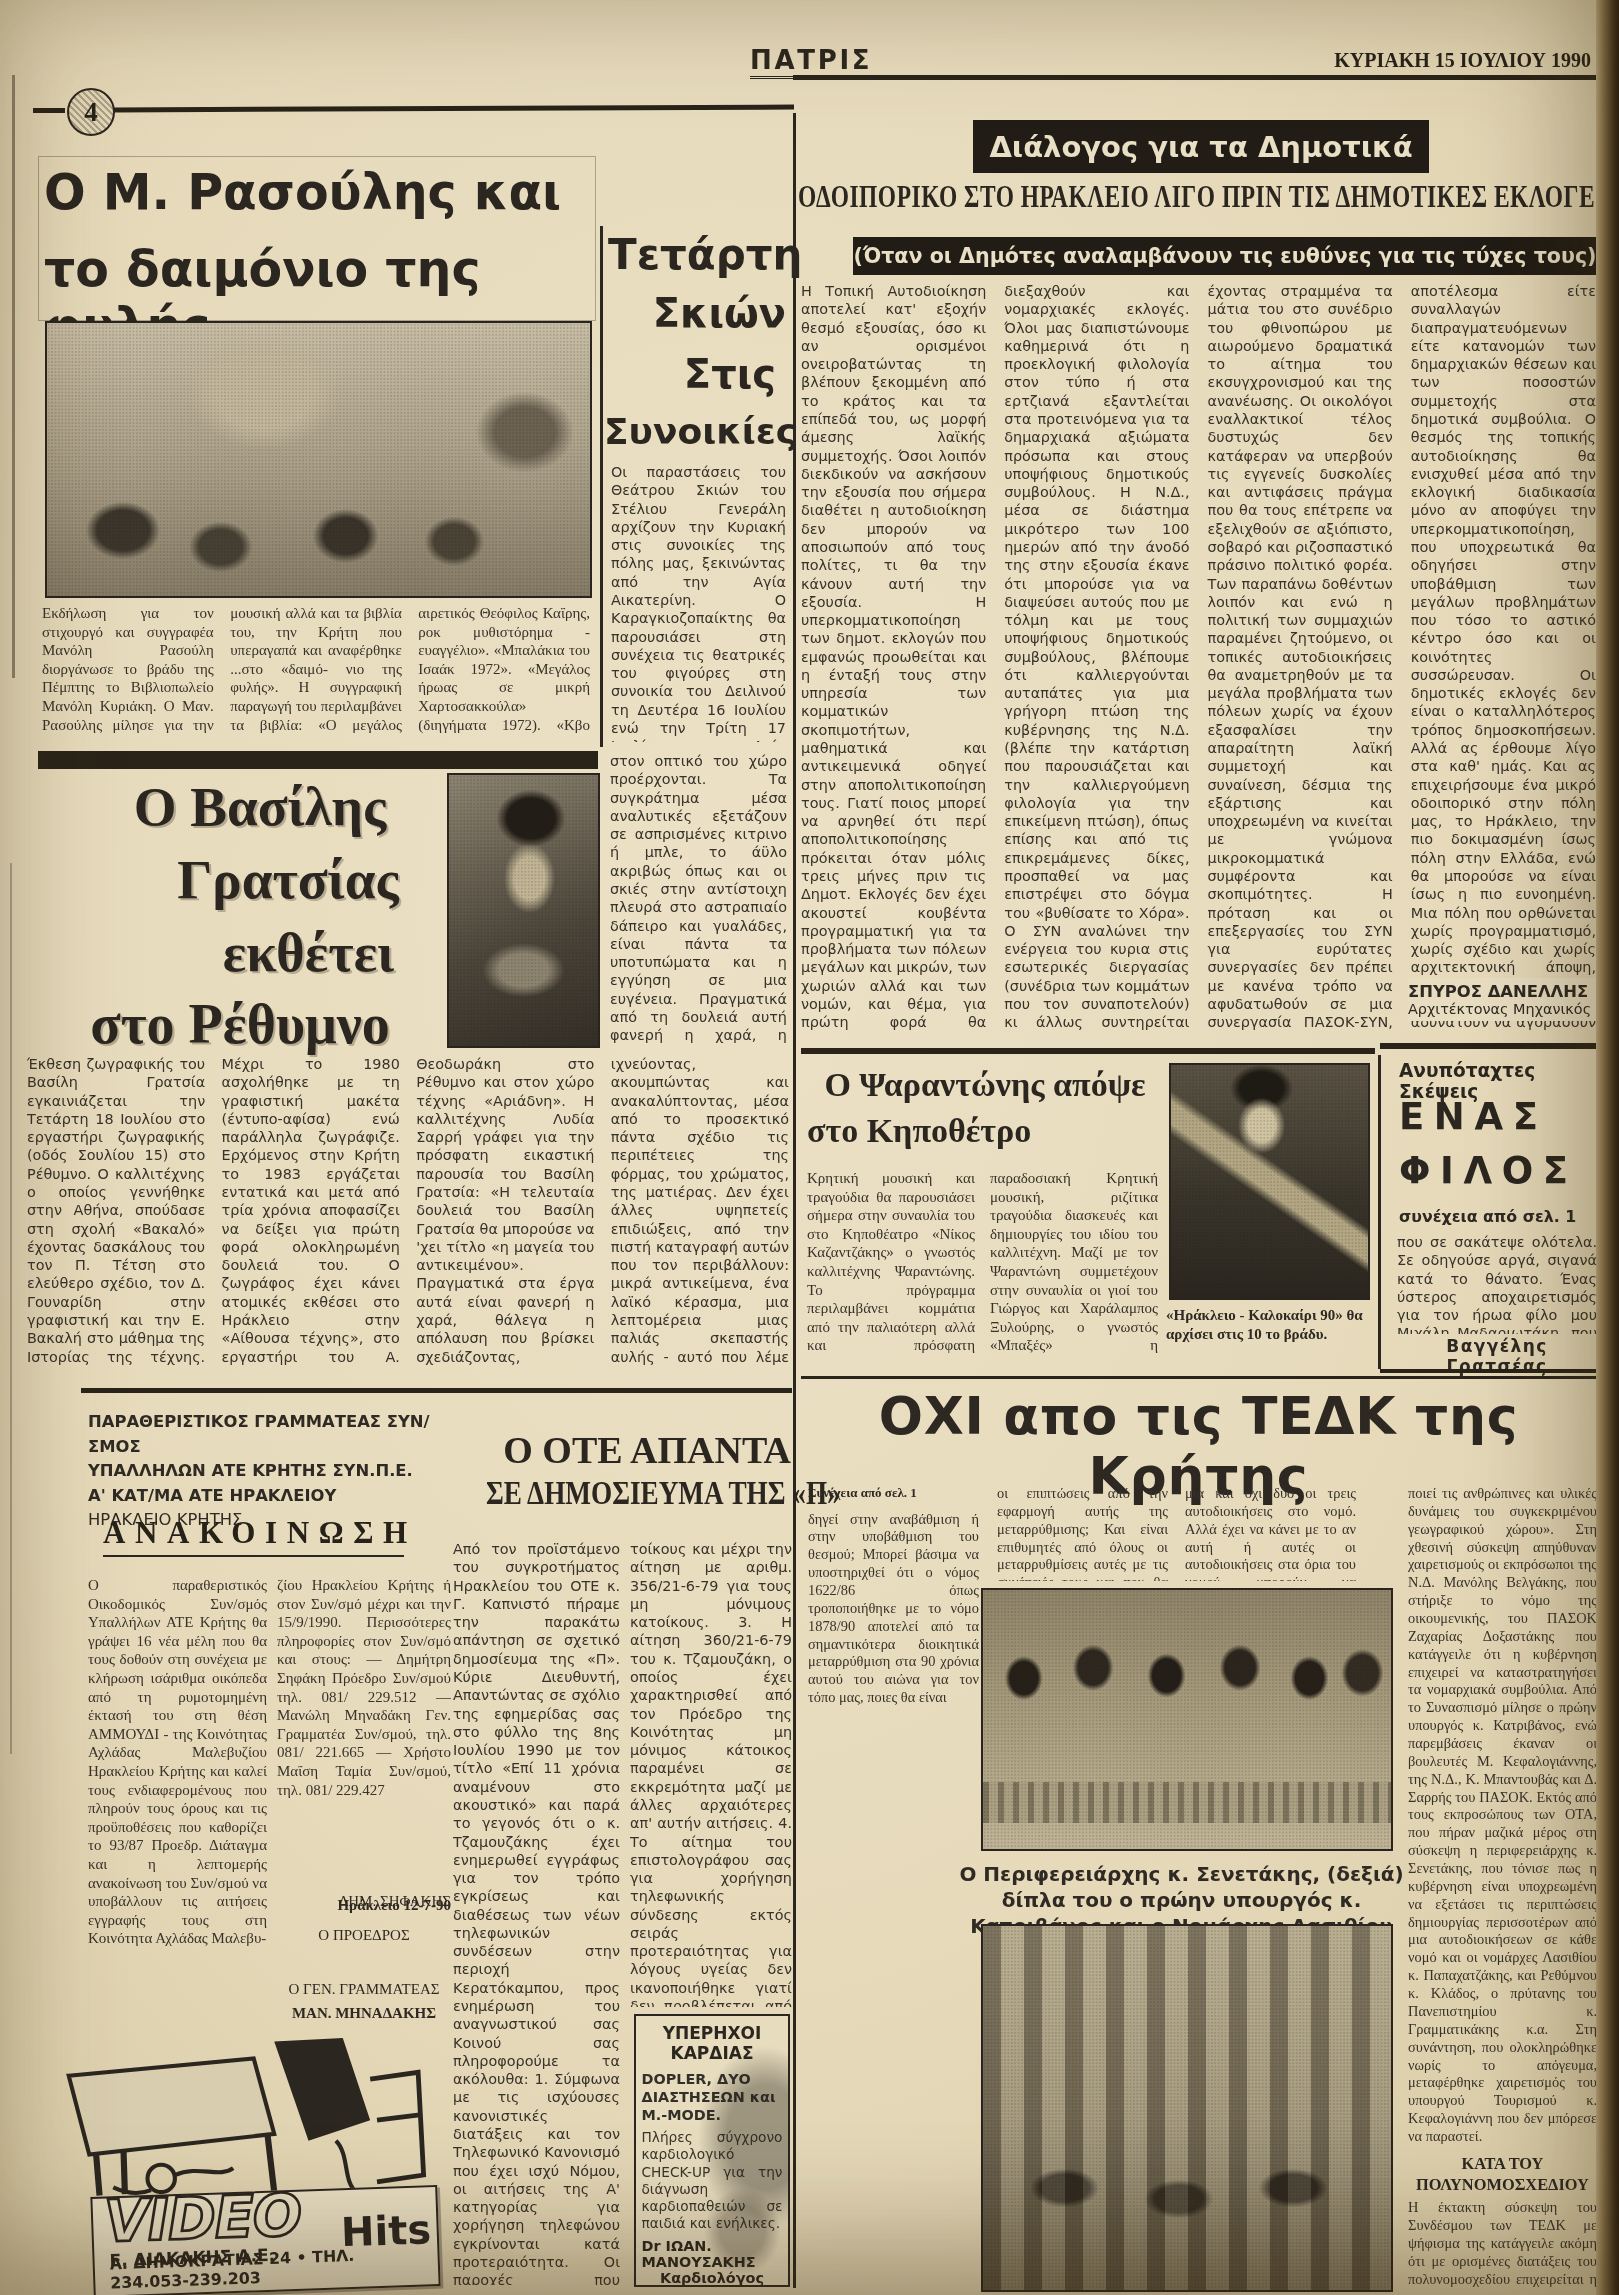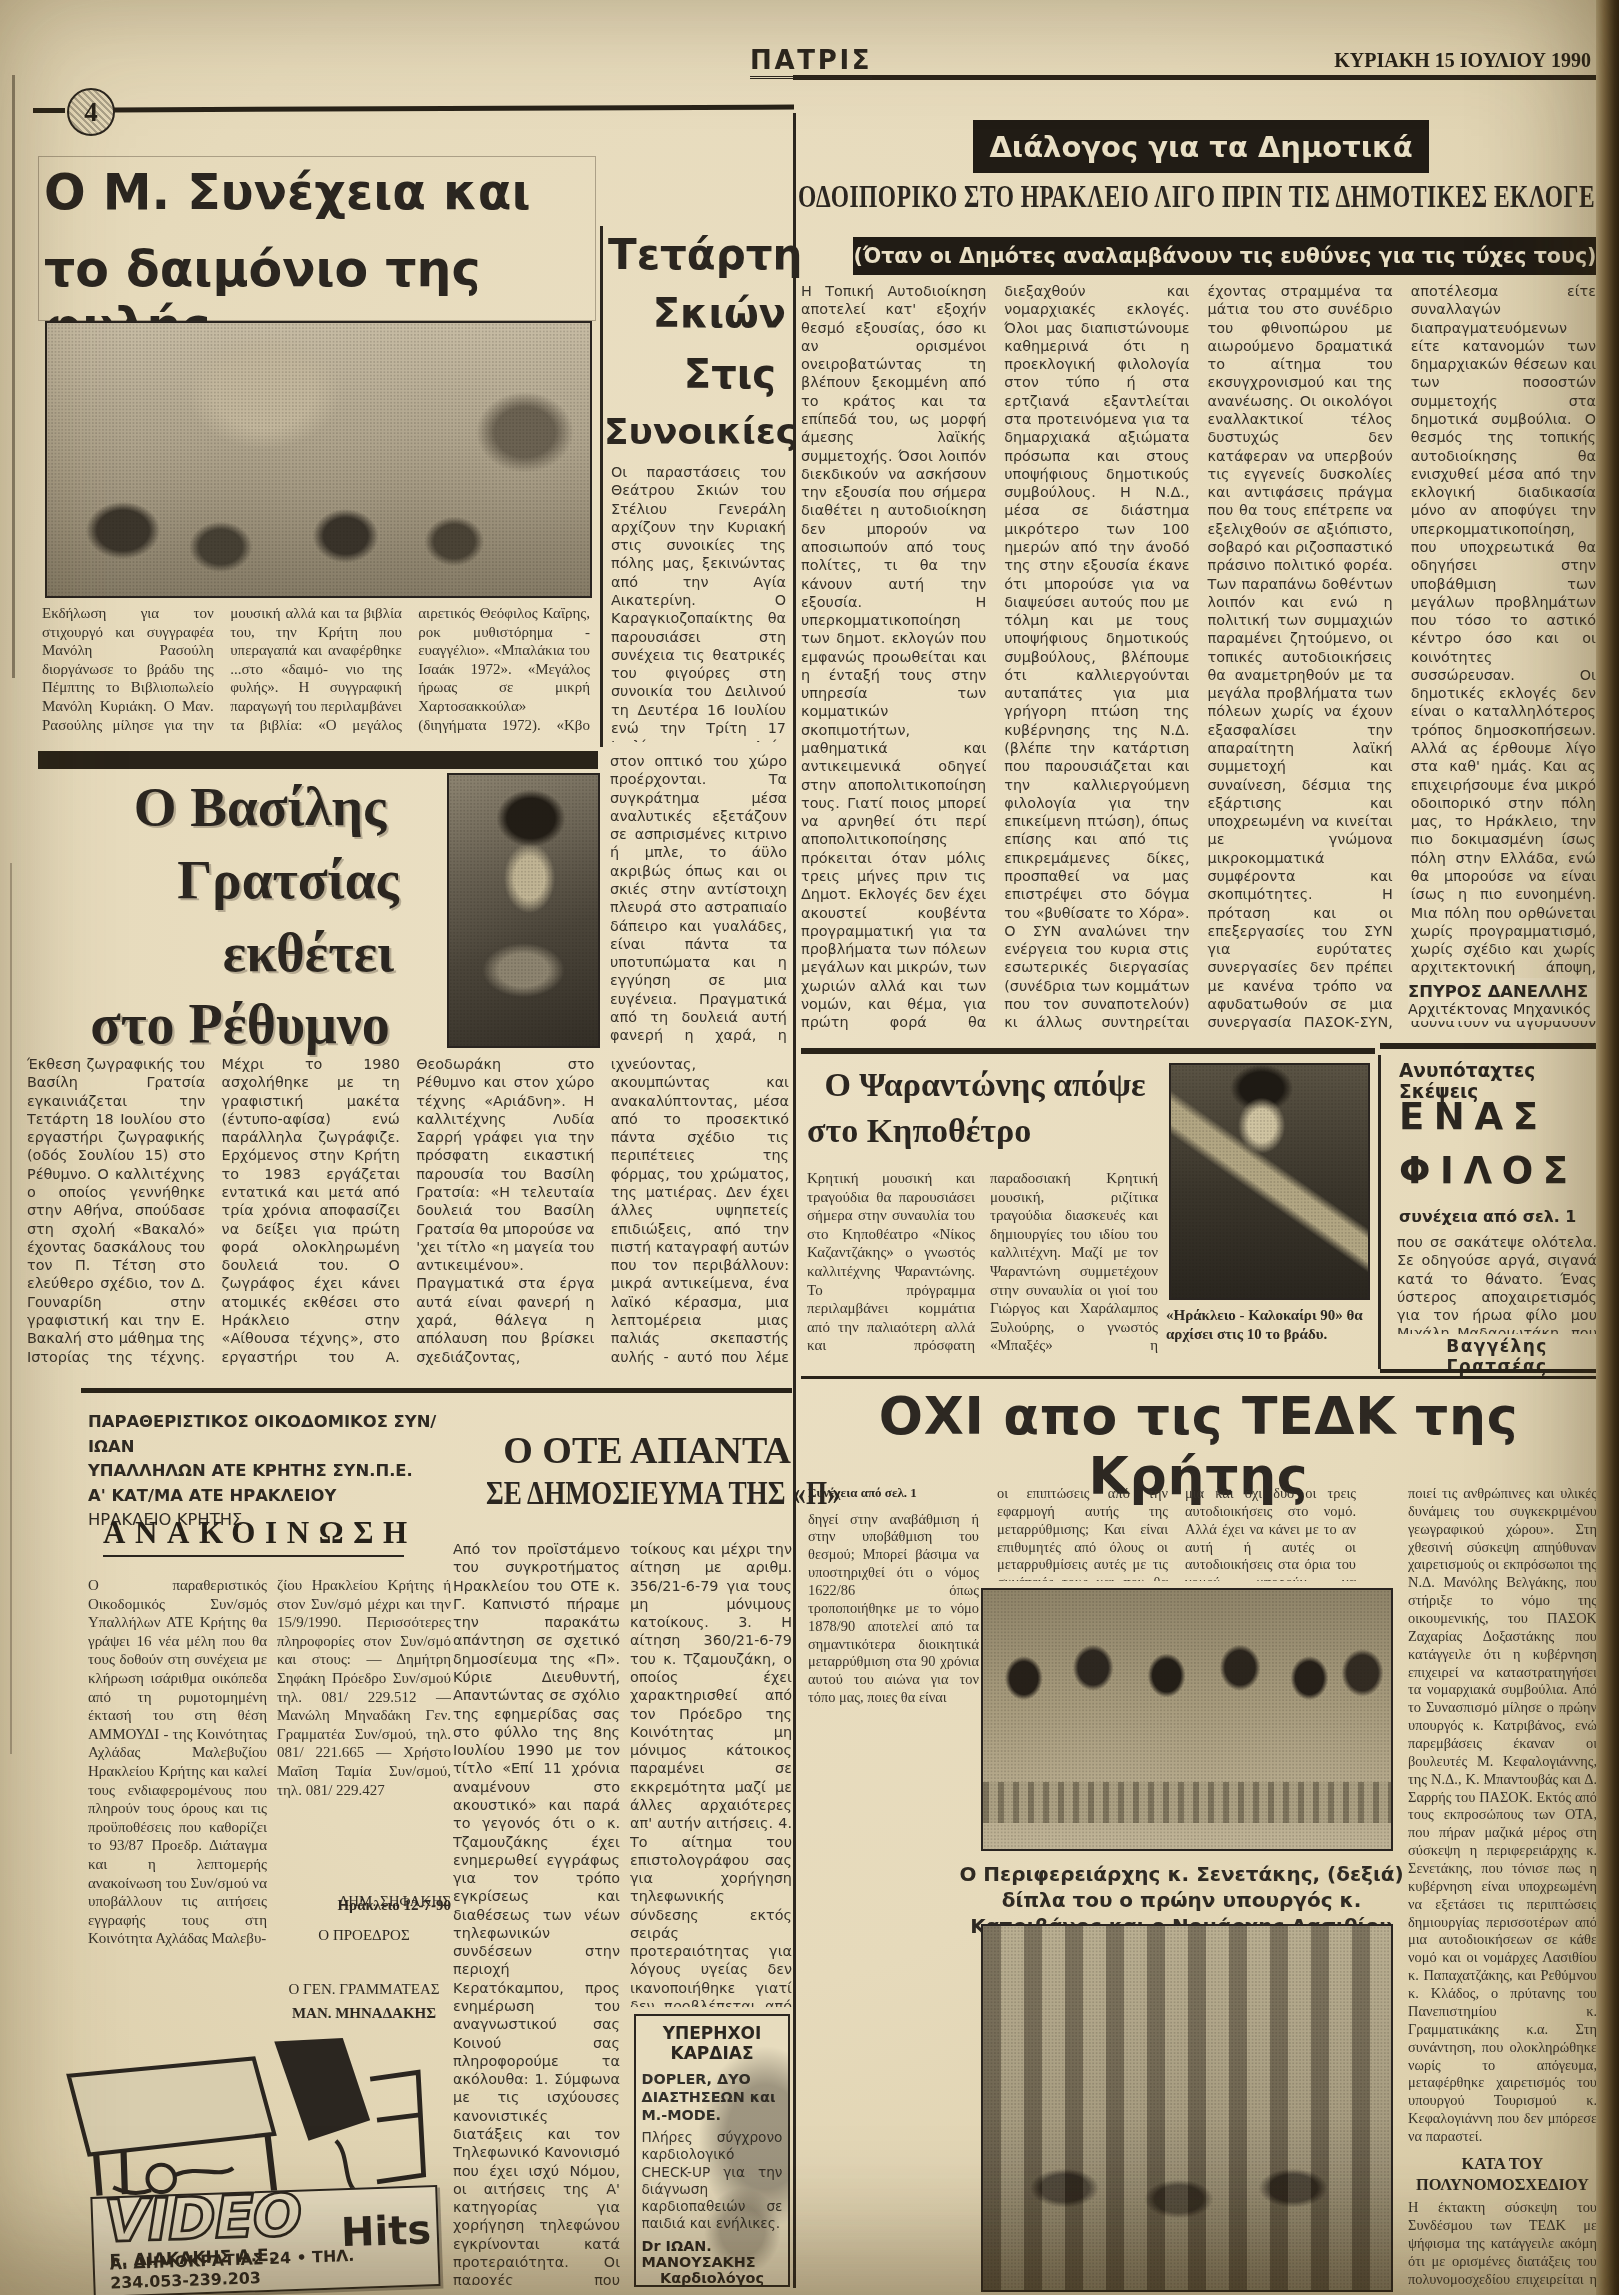--- a/index.html
+++ b/index.html
@@ -44,21 +44,21 @@
   <div class="rule-h" style="left:114px;top:106px;width:680px;transform:rotate(-.25deg);"></div>
   <div class="rule-h" style="left:793px;top:75px;width:804px;"></div>
   <div class="abs" style="left:750px;top:45px;font:900 26px 'DejaVu Sans',sans-serif;letter-spacing:2.7px;color:#2b261f;
               border-bottom:3.4px double #2b261f;padding-bottom:1.4px;">ΠΑΤΡΙΣ</div>
   <div class="abs" style="left:1295px;top:49px;width:296px;text-align:right;font:700 20px 'Liberation Serif',serif;color:#262119;">ΚΥΡΙΑΚΗ 15 ΙΟΥΛΙΟΥ 1990</div>
 
   <div class="rule-v" style="left:793px;top:113px;height:2175px;"></div>
   <div class="rule-v" style="left:600px;top:226px;height:521px;"></div>
 
   <div class="abs" style="left:38px;top:156px;width:556px;height:163px;border:0.7px solid rgba(60,48,34,.35);"></div>
-  <div class="abs headline-sans" style="left:44px;top:164px;width:548px;font-size:49px;">Ο Μ. Συνέχεια και</div>
+  <div class="abs headline-sans" style="left:44px;top:164px;width:548px;font-size:49px;">Ο Μ. Ρασούλης και</div>
   <div class="abs headline-sans" style="left:44px;top:241px;width:555px;font-size:49px;">το δαιμόνιο της φυλής</div>
   <div class="photo" style="left:45px;top:321px;width:543px;height:273px;background:
        radial-gradient(62px 48px at 14% 76%, #3c362c 0 42%, transparent 60%),
        radial-gradient(51px 41px at 32% 82%, #464034 0 42%, transparent 62%),
        radial-gradient(55px 45px at 55% 78%, #39332a 0 40%, transparent 60%),
        radial-gradient(48px 40px at 75% 80%, #4a4336 0 42%, transparent 62%),
        radial-gradient(75px 62px at 88% 40%, #6b6252 0 40%, transparent 65%),
        radial-gradient(110px 82px at 40% 25%, #c2b69c 0 45%, transparent 70%),
        linear-gradient(180deg,#c7bca4 0%,#a89d86 55%,#857b66 100%);"></div>
   <div class="abs bodytxt bodyserif" style="left:42px;top:604px;width:548px;height:142px;column-count:3;column-gap:16.4px;">
@@ -117,21 +117,21 @@
   <div class="abs" style="left:1399px;top:1095px;font:900 37px 'DejaVu Sans',sans-serif;letter-spacing:9.6px;color:#2b261f;">ΕΝΑΣ</div>
   <div class="abs" style="left:1399px;top:1149px;font:900 37px 'DejaVu Sans',sans-serif;letter-spacing:9.6px;color:#2b261f;">ΦΙΛΟΣ</div>
   <div class="abs" style="left:1399px;top:1207px;font:700 15.8px 'DejaVu Sans',sans-serif;">συνέχεια από σελ. 1</div>
   <div class="abs bodytxt" style="left:1397px;top:1233px;width:200px;height:101px;">που σε σακάτεψε ολότελα. Σε οδηγούσε αργά, σιγανά κατά το θάνατο. Ένας ύστερος αποχαιρετισμός για τον ήρωα φίλο μου Μιχάλη Μαδαριωτάκη, που η μοίρα δε θέλησε να τον φιλήσω νεκρό.</div>
   <div class="abs" style="left:1397px;top:1336px;width:200px;text-align:center;font:700 17px 'DejaVu Sans',sans-serif;letter-spacing:1.4px;">Βαγγέλης Γρατσέας</div>
   <div class="rule-h" style="left:1380px;top:1369px;width:218px;height:4.1px;"></div>
 
   <div class="rule-h" style="left:81px;top:1388px;width:711px;"></div>
 
   <div class="abs" style="left:88px;top:1410px;width:384px;font:700 16.4px 'DejaVu Sans',sans-serif;line-height:1.5;color:#2f2a23;">
-    <div>ΠΑΡΑΘΕΡΙΣΤΙΚΟΣ ΟΙΚΟΔΟΜΙΚΟΣ ΣΥΝ/ΙΩΑΝ</div>
+    <div>ΠΑΡΑΘΕΡΙΣΤΙΚΟΣ ΓΡΑΜΜΑΤΕΑΣ ΣΥΝ/ΣΜΟΣ</div>
     <div>ΥΠΑΛΛΗΛΩΝ ΑΤΕ ΚΡΗΤΗΣ ΣΥΝ.Π.Ε.</div>
     <div>Α' ΚΑΤ/ΜΑ ΑΤΕ ΗΡΑΚΛΕΙΟΥ</div>
     <div style="font-weight:400;">ΗΡΑΚΛΕΙΟ ΚΡΗΤΗΣ</div>
   </div>
   <div class="abs" style="left:103px;top:1515px;width:301px;text-align:center;font:700 31px 'Liberation Serif',serif;
               letter-spacing:9.6px;border-bottom:2.1px solid #2b261f;padding-bottom:4.1px;color:#262119;">ΑΝΑΚΟΙΝΩΣΗ</div>
   <div class="abs bodytxt bodyserif" style="left:88px;top:1576px;width:179px;height:466px;">Ο παραθεριστικός Οικοδομικός Συν/σμός Υπαλλήλων ΑΤΕ Κρήτης θα γράψει 16 νέα μέλη που θα τους δοθούν στη συνέχεια με κλήρωση ισάριθμα οικόπεδα από τη ρυμοτομημένη έκτασή του στη θέση ΑΜΜΟΥΔΙ - της Κοινότητας Αχλάδας Μαλεβυζίου Ηρακλείου Κρήτης και καλεί τους ενδιαφερομένους που πληρούν τους όρους και τις προϋποθέσεις που καθορίζει το 93/87 Προεδρ. Διάταγμα και η λεπτομερής ανακοίνωση του Συν/σμού να υποβάλλουν τις αιτήσεις εγγραφής τους στη Κοινότητα Αχλάδας Μαλεβυ-</div>
   <div class="abs bodytxt bodyserif" style="left:277px;top:1576px;width:174px;height:315px;">ζίου Ηρακλείου Κρήτης ή στον Συν/σμό μέχρι και την 15/9/1990. Περισσότερες πληροφορίες στον Συν/σμό και στους: — Δημήτρη Σηφάκη Πρόεδρο Συν/σμού τηλ. 081/ 229.512 — Μανώλη Μηναδάκη Γεν. Γραμματέα Συν/σμού, τηλ. 081/ 221.665 — Χρήστο Μαΐση Ταμία Συν/σμού, τηλ. 081/ 229.427</div>
   <div class="abs bodyserif" style="left:277px;top:1896px;width:174px;text-align:right;font-weight:700;">Ηράκλειο 12-7-90</div>
   <div class="abs bodyserif" style="left:277px;top:1926px;width:174px;text-align:center;">Ο ΠΡΟΕΔΡΟΣ</div>

